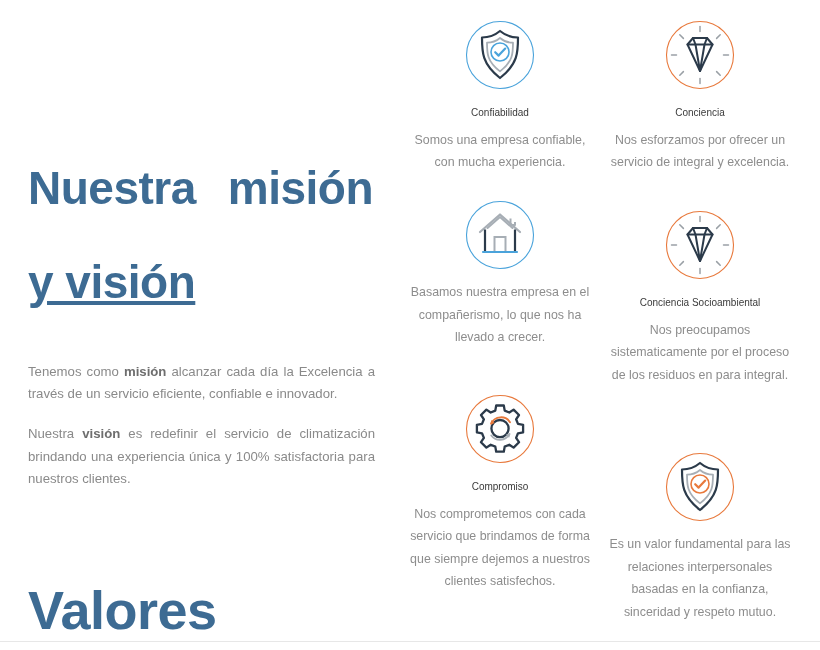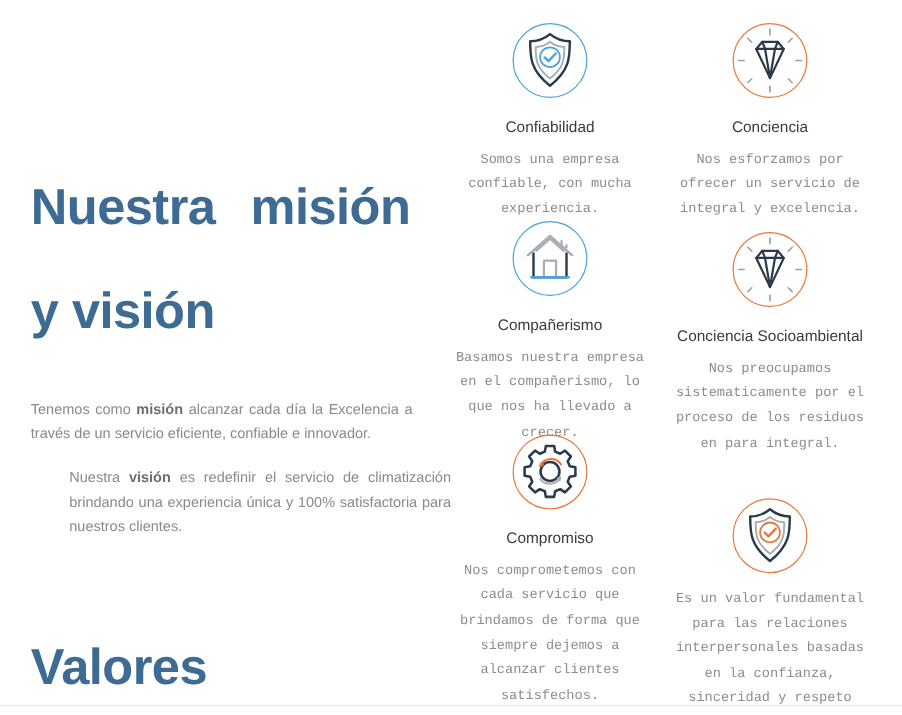--- a/index.html
+++ b/index.html
@@ -39,39 +39,39 @@
     text-align: justify;
     text-align-last: left;
   }
 
   .heading-line1 {
     display: flex;
     justify-content: space-between;
     width: 345px;
   }
 
-  .heading-line2 { display: block; }
+  .heading-line2 { display: block; text-decoration: underline; }
 
   .lead-para {
     color: #8a8a8a;
     font-size: 13.2px;
     line-height: 1.72;
     text-align: justify;
     margin-top: 8px;
     width: 347px;
   }
 
-  .lead-para + .lead-para { margin-top: 17px; margin-left: 35px; }
+  .lead-para + .lead-para { margin-top: 17px; }
 
   .lead-para b { color: #6e6e6e; font-weight: bold; }
 
   .valores-heading {
     color: #3d6b93;
     font-weight: bold;
-    font-size: 46px;
+    font-size: 54px;
     line-height: 1;
     letter-spacing: -0.5px;
     margin-top: 92px;
   }
 
   
   .cards-area {
     flex: 1 1 auto;
     position: relative;
     height: 650px;
@@ -87,33 +87,32 @@
     display: block;
     margin: 0 auto 0;
     width: 74px;
     height: 74px;
   }
 
   .icon-wrap svg { display: block; width: 74px; height: 74px; }
 
   .card-title {
     color: #3a3a3a;
-    font-size: 14px;
+    font-size: 10px;
     font-weight: normal;
     line-height: 1.35;
     margin-top: 14px;
   }
 
   .card-desc {
     color: #8d8d8d;
     font-size: 12.4px;
     line-height: 1.82;
     margin-top: 9px;
     padding: 0 8px;
-    font-family: Liberation Mono, monospace;
   }
 
   
   #card-confiabilidad    { left: 0px;   top: 18px;  }
   #card-excelencia       { left: 200px; top: 18px;  }
   #card-companerismo     { left: 0px;   top: 198px; }
   #card-conciencia       { left: 200px; top: 208px; }
   #card-compromiso       { left: 0px;   top: 392px; text-align: center; }
   #card-honestidad       { left: 200px; top: 450px; }
 
@@ -194,21 +193,20 @@
         <svg viewBox="0 0 74 74">
           <circle cx="37" cy="37" r="33.5" fill="none" stroke="#4aa3db" stroke-width="1.1"></circle>
           <path d="M17 34 L37 16.5 L57 34" fill="none" stroke="#a7aeb5" stroke-width="2.2" stroke-linejoin="round" stroke-linecap="round"></path>
           <path d="M22 31.5 L22 54 L52 54 L52 31.5" fill="none" stroke="#2b3a4a" stroke-width="2.2" stroke-linejoin="round"></path>
           <path d="M24.5 30 L37 19 L49.5 30" fill="none" stroke="#a7aeb5" stroke-width="2" stroke-linejoin="round" stroke-linecap="round"></path>
           <rect x="31.5" y="39" width="11" height="15" fill="none" stroke="#a7aeb5" stroke-width="2"></rect>
           <path d="M47.5 20.5 L47.5 27 L52 27 L52 24" fill="none" stroke="#a7aeb5" stroke-width="2" stroke-linejoin="round"></path>
           <line x1="20" y1="54" x2="54" y2="54" stroke="#4aa3db" stroke-width="2.2" stroke-linecap="round"></line>
         </svg>
       </span>
-      <div class="card-title">Compañerismo</div>
       <div class="card-desc">Basamos nuestra empresa en el compañerismo, lo que nos ha llevado a crecer.</div>
     </div>
 
     <div class="card" id="card-conciencia">
       <span class="icon-wrap">
         <svg viewBox="0 0 74 74">
           <circle cx="37" cy="37" r="33.5" fill="none" stroke="#e8793c" stroke-width="1.1"></circle>
           <g stroke="#9aa0a6" stroke-width="1.5" stroke-linecap="round">
             <line x1="37" y1="8.5" x2="37" y2="13.5"></line>
             <line x1="37" y1="60.5" x2="37" y2="65.5"></line>
@@ -236,21 +234,21 @@
           <circle cx="37" cy="37" r="33.5" fill="none" stroke="#e8793c" stroke-width="1.1"></circle>
           <path d="M33.2 13.5 L40.8 13.5 L41.7 18.6 L46.3 20.5 L50.6 17.6 L56 23 L53.1 27.3 L55 31.9 L60.1 32.8 L60.1 40.4 L55 41.3 L53.1 45.9 L56 50.2 L50.6 55.6 L46.3 52.7 L41.7 54.6 L40.8 59.7 L33.2 59.7 L32.3 54.6 L27.7 52.7 L23.4 55.6 L18 50.2 L20.9 45.9 L19 41.3 L13.9 40.4 L13.9 32.8 L19 31.9 L20.9 27.3 L18 23 L23.4 17.6 L27.7 20.5 L32.3 18.6 Z" fill="none" stroke="#2b3a4a" stroke-width="2.3" stroke-linejoin="round"></path>
           <circle cx="37" cy="36.6" r="8.6" fill="none" stroke="#2b3a4a" stroke-width="2.3"></circle>
           <path d="M28.2 31.5 A10.8 10.8 0 0 1 47 30.2" fill="none" stroke="#e8793c" stroke-width="1.9" stroke-linecap="round"></path>
           <path d="M31.2 30.6 L27.9 32.1 L28.8 28.4" fill="#e8793c" stroke="#e8793c" stroke-width="1.1" stroke-linejoin="round"></path>
           <path d="M46.4 42.2 A10.8 10.8 0 0 1 28.3 43.5" fill="none" stroke="#a7aeb5" stroke-width="1.9" stroke-linecap="round"></path>
           <path d="M43.3 43.1 L46.7 41.7 L45.8 45.3" fill="#a7aeb5" stroke="#a7aeb5" stroke-width="1.1" stroke-linejoin="round"></path>
         </svg>
       </span>
       <div class="card-title">Compromiso</div>
-      <div class="card-desc">Nos comprometemos con cada servicio que brindamos de forma que siempre dejemos a alcanzar clientes satisfechos.</div>
+      <div class="card-desc">Nos comprometemos con cada servicio que brindamos de forma que siempre dejemos a nuestros clientes satisfechos.</div>
     </div>
 
     <div class="card" id="card-honestidad">
       <span class="icon-wrap">
         <svg viewBox="0 0 74 74">
           <circle cx="37" cy="37" r="33.5" fill="none" stroke="#e8793c" stroke-width="1.1"></circle>
           <path d="M37 13 C31 18 23.5 19.5 19 19.5 C19 34 19 46 37 60 C55 46 55 34 55 19.5 C50.5 19.5 43 18 37 13 Z" fill="none" stroke="#2b3a4a" stroke-width="2.2" stroke-linejoin="round"></path>
           <path d="M37 20 C32.8 23.6 27.2 24.7 24 24.7 C24 35.2 24 43.6 37 53.4 C50 43.6 50 35.2 50 24.7 C46.8 24.7 41.2 23.6 37 20 Z" fill="none" stroke="#a7aeb5" stroke-width="1.8" stroke-linejoin="round"></path>
           <circle cx="37" cy="34" r="9" fill="none" stroke="#e8793c" stroke-width="1.6"></circle>
           <path d="M32.2 34.2 L35.6 37.6 L42.2 30.6" fill="none" stroke="#e8793c" stroke-width="2.2" stroke-linecap="round" stroke-linejoin="round"></path>

